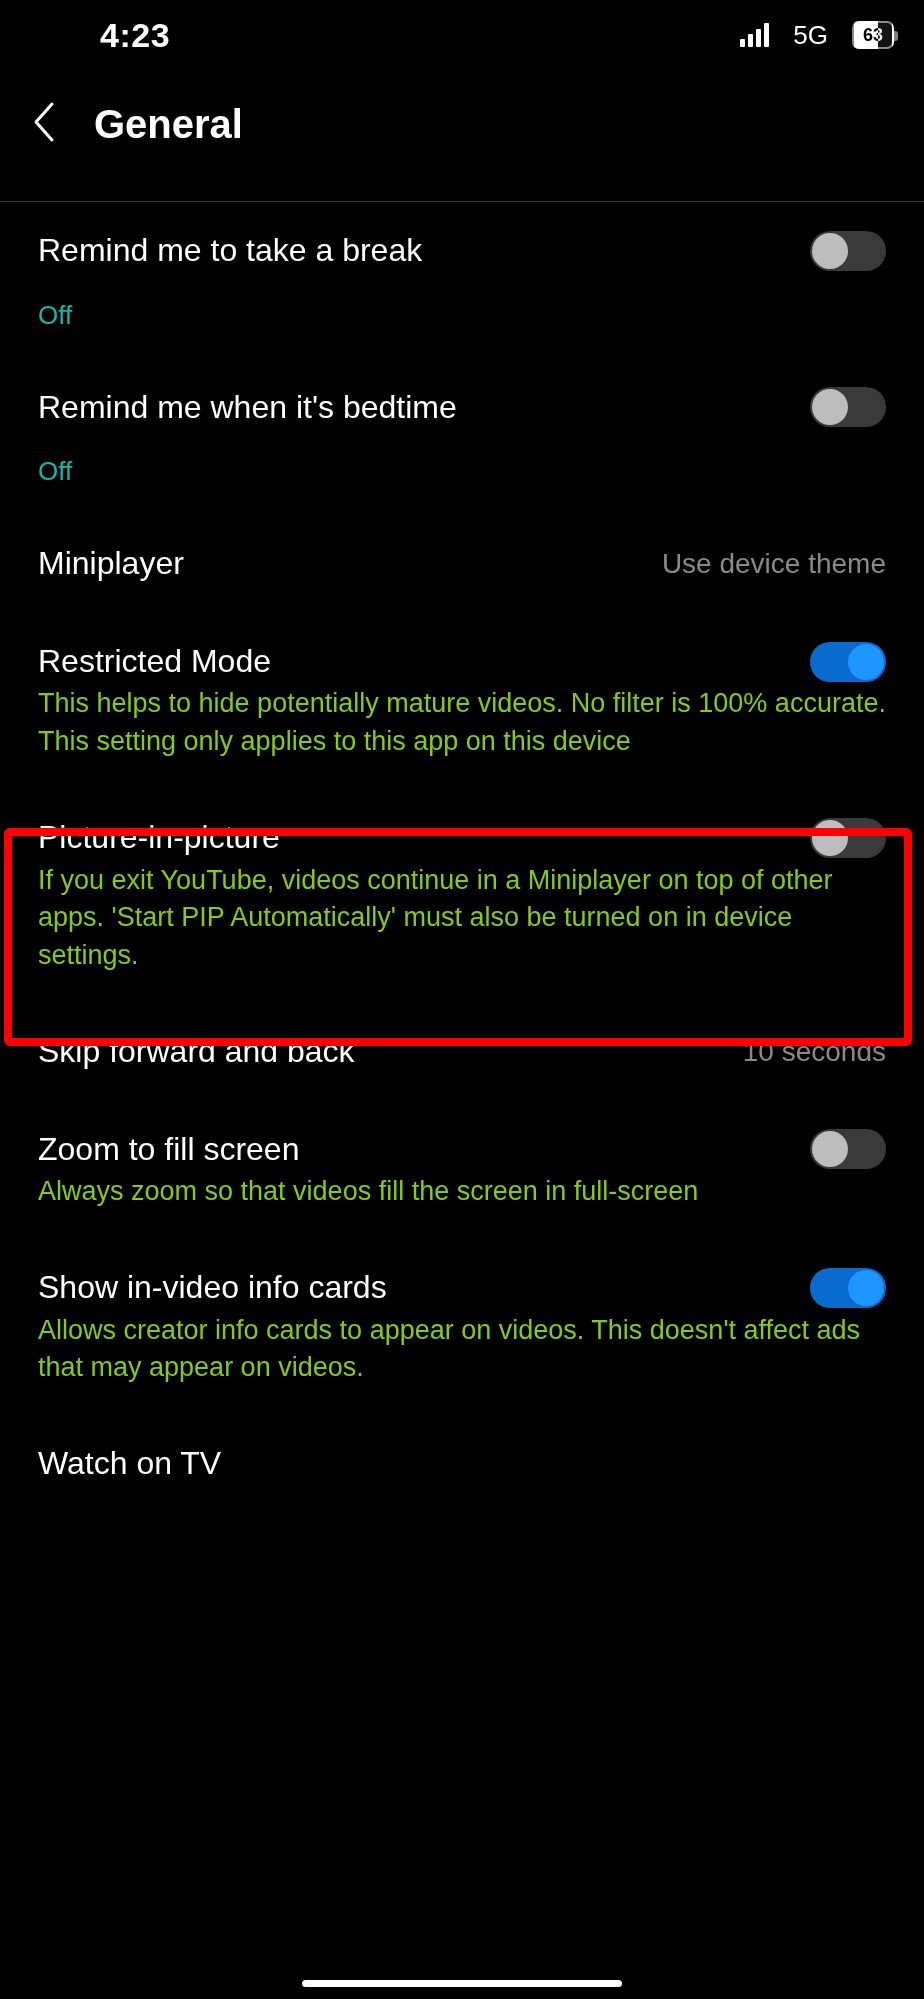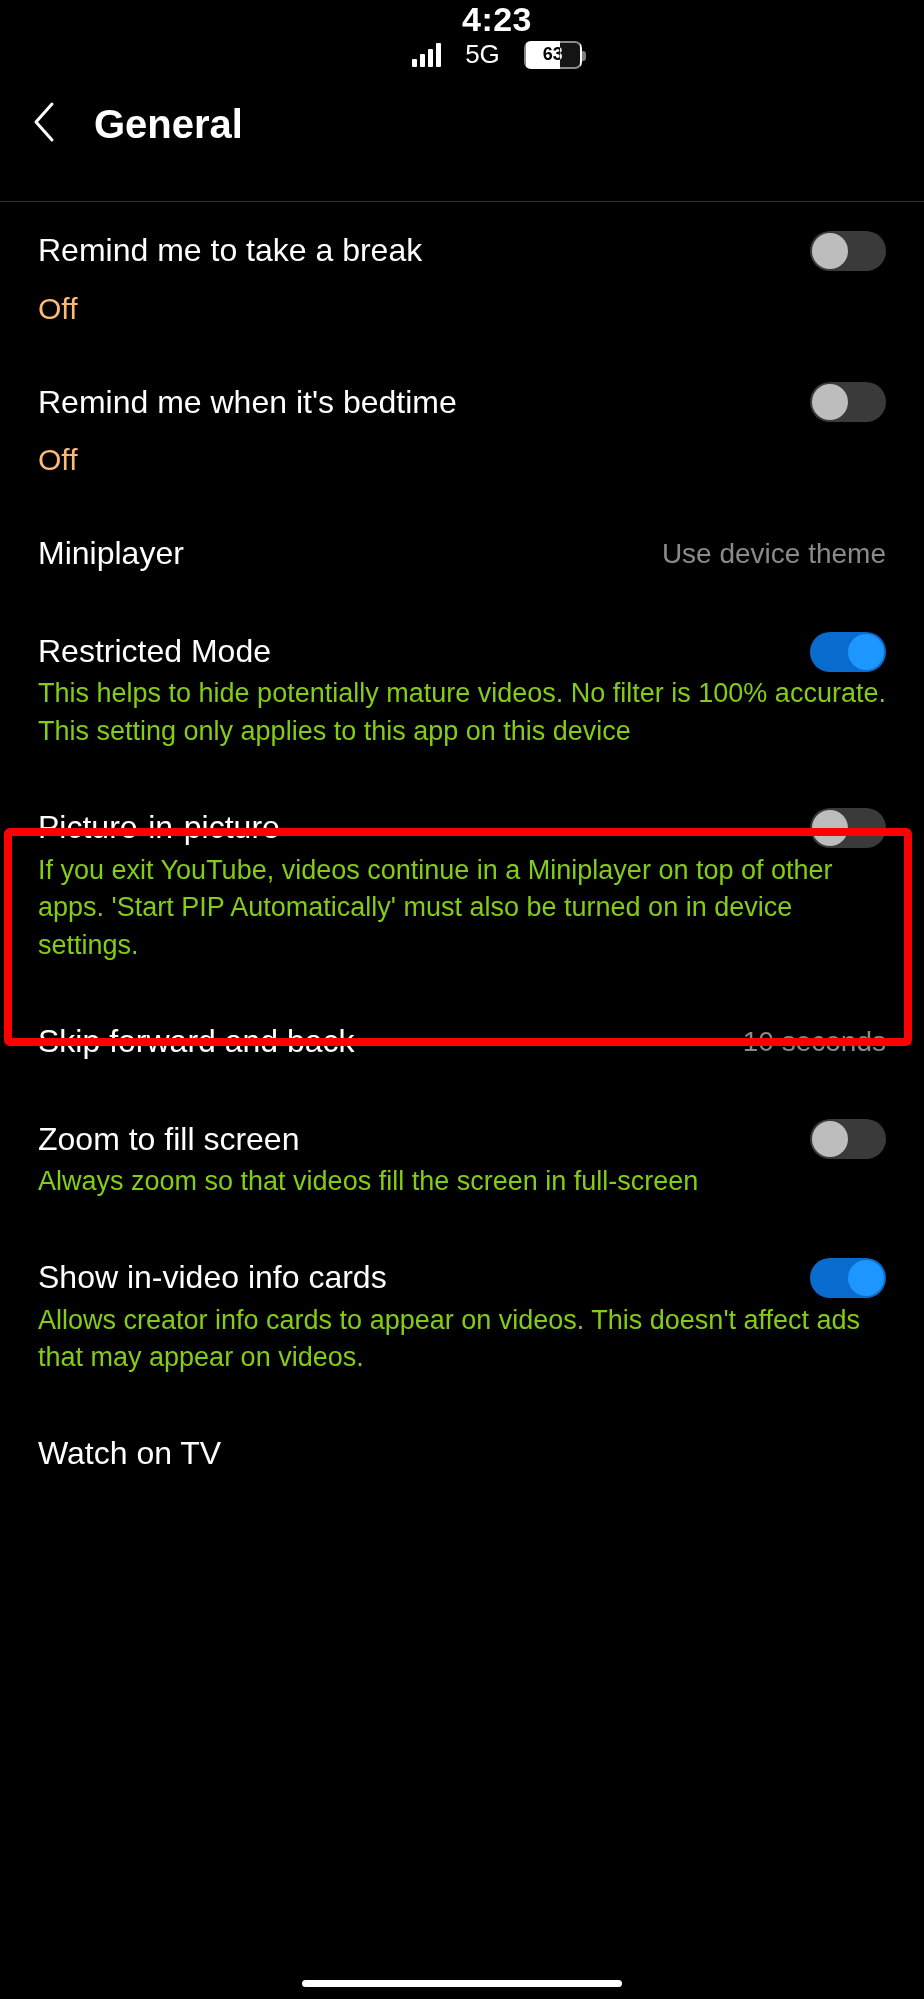--- a/index.html
+++ b/index.html
@@ -14,21 +14,20 @@
     font-family: -apple-system, BlinkMacSystemFont, "Helvetica Neue", Arial, sans-serif;
     color: #ffffff;
     overflow: hidden;
   }
   .status-bar {
     height: 70px;
     display: flex;
     justify-content: space-between;
     align-items: center;
     padding: 0 30px 0 100px;
-    flex-direction: column;
   }
   .status-time {
     font-size: 34px;
     font-weight: 600;
     color: #ffffff;
     letter-spacing: 0.5px;
   }
   .status-right {
     display: flex;
     align-items: center;
@@ -48,21 +47,21 @@
   .signal-bars span:nth-child(1){height:8px;}
   .signal-bars span:nth-child(2){height:13px;}
   .signal-bars span:nth-child(3){height:18px;}
   .signal-bars span:nth-child(4){height:24px;}
   .network-label {
     font-size: 26px;
     font-weight: 500;
     color:#ffffff;
   }
   .battery {
-    width: 58px;
+    width: 42px;
     height: 28px;
     border: 2px solid rgba(255,255,255,0.5);
     border-radius: 7px;
     position: relative;
     display:flex;
     align-items:center;
     justify-content:center;
     background: linear-gradient(to right, #ffffff 63%, rgba(255,255,255,0.08) 63%);
   }
   .battery::after{
@@ -114,23 +113,23 @@
     align-items: center;
     gap: 20px;
   }
   .setting-label {
     font-size: 32px;
     font-weight: 400;
     color: #ffffff;
     line-height: 1.3;
   }
   .setting-status {
-    font-size: 30px;
-    color: #fdba74;
-    margin-top: 20px;
+    font-size: 26px;
+    color: #14b8a6;
+    margin-top: 28px;
   }
   .setting-description {
     font-size: 27px;
     color: #84cc16;
     line-height: 1.4;
     margin-top: 3px;
   }
   .setting-value {
     font-size: 28px;
     color: #8a8a8a;

